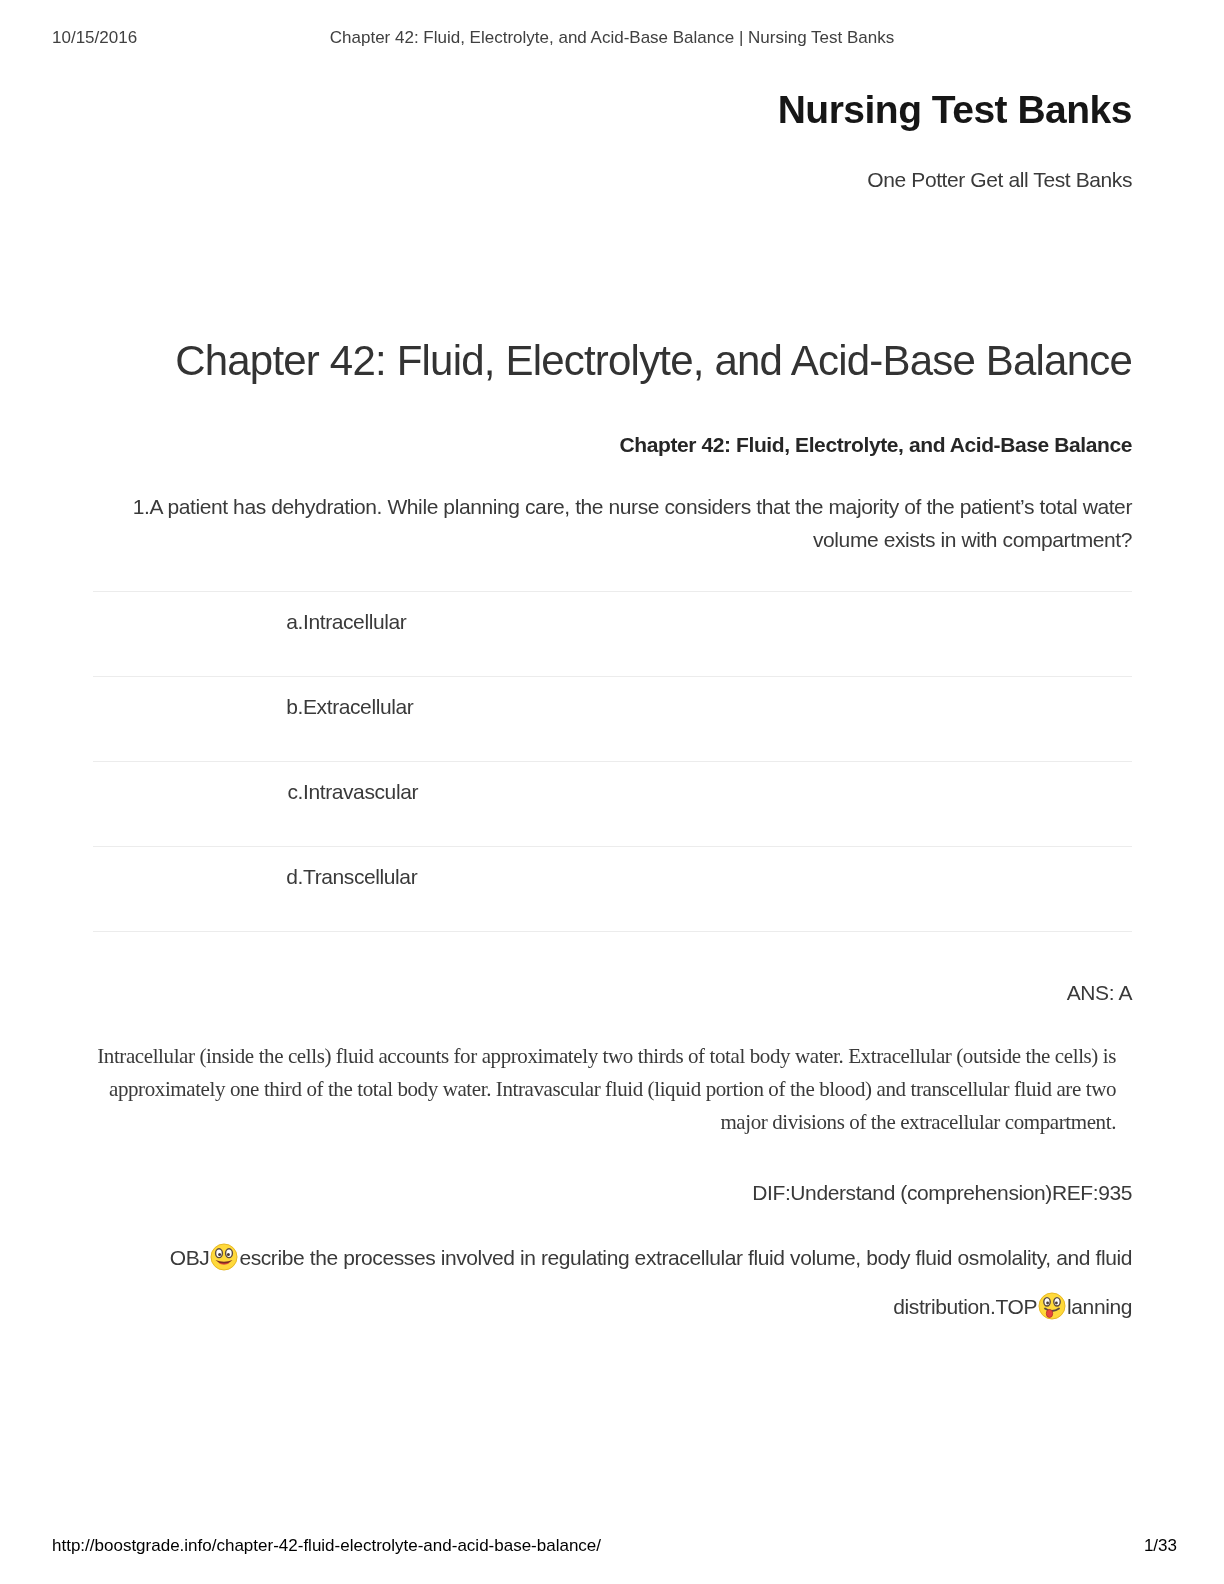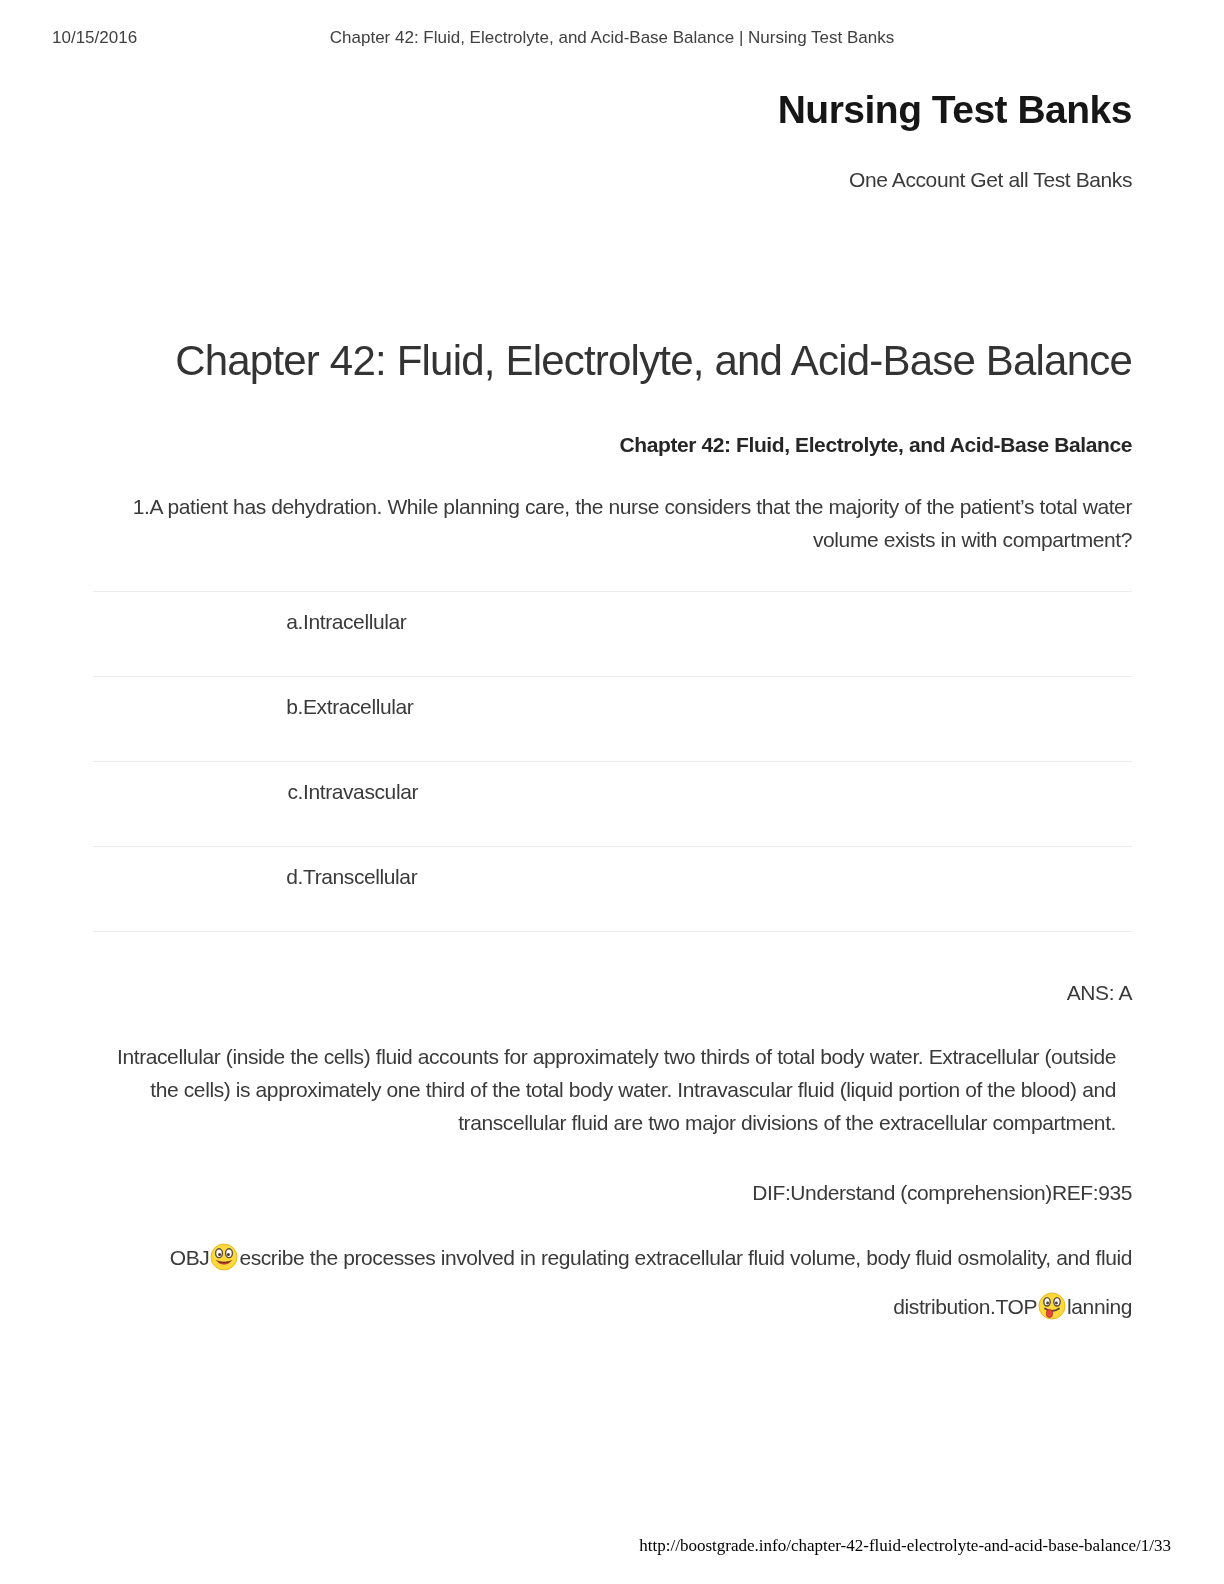--- a/index.html
+++ b/index.html
@@ -12,23 +12,23 @@
     overflow:hidden;
   }
   
   .print-header {
     position:absolute; top:28px; left:0; right:0; height:22px;
     font-size:17px; color:#404040;
   }
   .print-header .ph-date { position:absolute; left:52px; top:0; }
   .print-header .ph-title { text-align:center; width:100%; }
   .print-footer {
-    position:absolute; top:1536px; left:52px; right:53px;
-    display:flex; justify-content:flex-end;
-    font-size:17px; color:#000;font-family:Liberation Serif, serif;
+    position:absolute; top:1536px; left:52px; right:47px;
+    display:flex; justify-content:space-between;
+    font-size:17px; color:#000;
   }
   
   .content {
     display:flow-root;
     padding:0 92px 0 93px;
     letter-spacing:-0.4px;
     text-align:right;
   }
   .site-title {
     margin:88px 0 0 0;
@@ -49,36 +49,36 @@
   .options { margin-top:35px; border-bottom:1px solid #ececec; }
   .option-row {
     border-top:1px solid #ececec;
     height:85px; box-sizing:border-box;
     padding-top:13px;
     display:flex; align-items:flex-start;
     font-size:21px; line-height:33px;
   }
   .option-letter { width:210px; flex:0 0 210px; }
   .answer { margin:44px 0 10px 0; font-size:21px; line-height:33px; }
-  .rationale { margin:31px 16px 0 0; font-size:21px; line-height:33px; }
+  .rationale { margin:31px 16px 0 0; font-size:21px; line-height:33px;font-family:Liberation Serif, serif; }
   .meta-dif { margin:37px 0 0 0; font-size:21px; line-height:33px; }
   .meta-obj { margin:24px 0 0 0; font-size:21px; line-height:49px; }
   .emoji { display:inline-block; width:28px; height:28px; vertical-align:-6px; margin:0 1px; }
 </style>
 </head>
 <body>
 
 <div class="print-header">
   <span class="ph-date">10/15/2016</span>
   <div class="ph-title">Chapter 42: Fluid, Electrolyte, and Acid-Base Balance | Nursing Test Banks</div>
 </div>
 
 <div class="content">
   <h1 class="site-title">Nursing Test Banks</h1>
-  <p class="tagline">One Account Get all Test Banks</p>
+  <p class="tagline">One Potter Get all Test Banks</p>
 
   <h1 class="article-title">Chapter 42: Fluid, Electrolyte, and Acid-Base Balance</h1>
 
   <p class="subhead first">Chapter 42: Fluid, Electrolyte, and Acid-Base Balance</p>
 
   <p class="question">1.A patient has dehydration. While planning care, the nurse considers that the majority of the patient’s total water volume exists in with compartment?</p>
 
   <div class="options">
     <div class="option-row">
       <span class="option-letter">a.</span>

